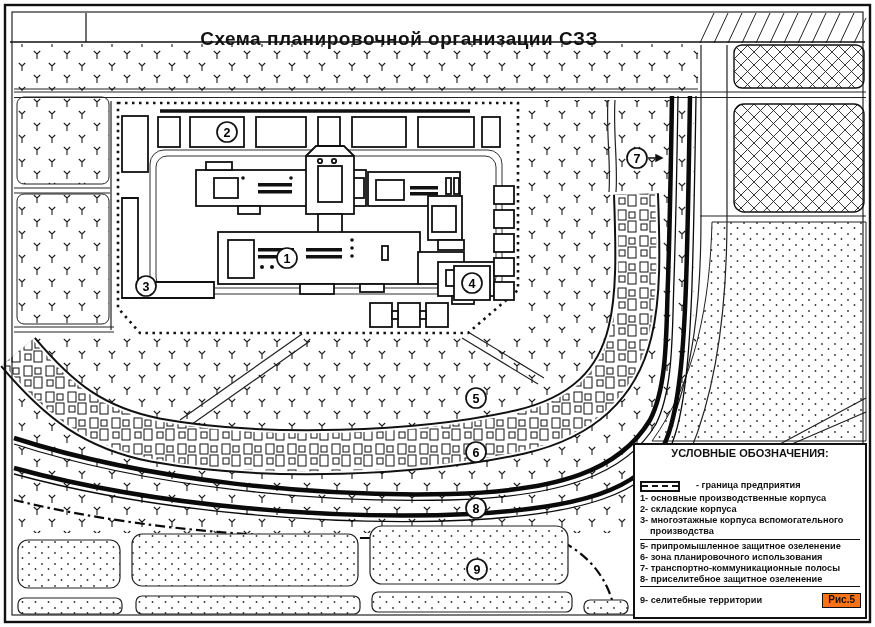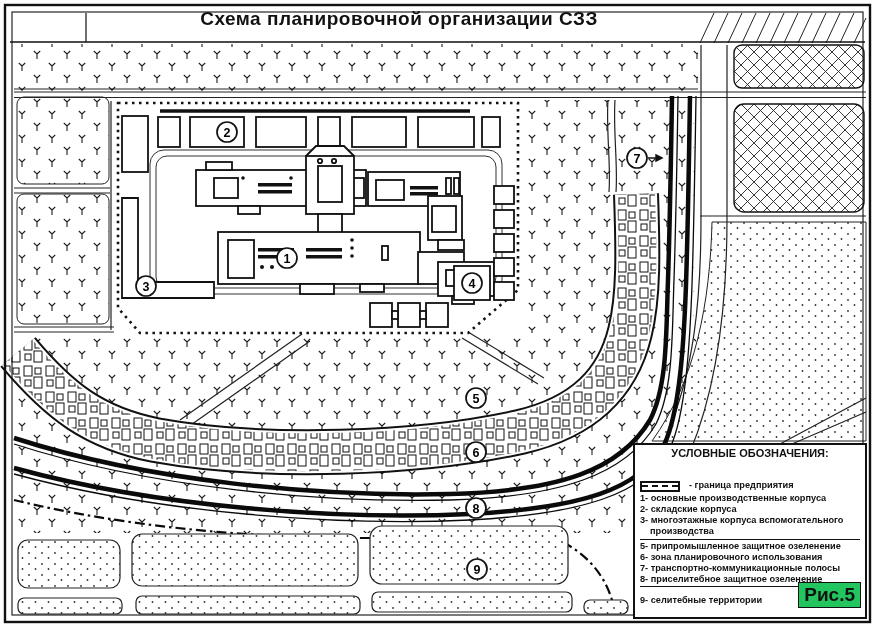--- a/index.html
+++ b/index.html
@@ -2,49 +2,49 @@
 <html><head>
 <meta charset="utf-8">
 <style>
   html,body{margin:0;padding:0;background:#e8e8e4;}
   .stage{
     position:relative;width:875px;height:627px;background:#fff;
     font-family:"Liberation Sans", sans-serif;color:#111;overflow:hidden;
   }
   .stage svg{position:absolute;left:0;top:0;}
   .title-box{
-    position:absolute;left:86px;top:4px;width:626px;height:30px;
+    position:absolute;left:86px;top:24px;width:626px;height:30px;
     display:flex;align-items:center;justify-content:center;
     box-sizing:border-box;
     font-size:19px;font-weight:bold;letter-spacing:.5px;white-space:nowrap;
   }
   .legend{
     position:absolute;left:633px;top:443px;width:234px;height:176px;
     background:#fff;border:2px solid #111;box-sizing:border-box;
     padding:2px 5px 2px 5px;font-size:9.2px;line-height:1.22;font-weight:bold;
   }
   .legend-title{font-size:11px;text-align:center;margin-bottom:19px;}
   .lrow{padding-left:10px;text-indent:-10px;}
-  .symrow{display:flex;align-items:center;gap:9px;padding:1px 0;}
+  .symrow{display:flex;align-items:center;gap:16px;padding:1px 0;}
   .sym-ent{
     width:40px;height:11px;border:2.5px solid #111;box-sizing:border-box;
     display:flex;align-items:center;flex:0 0 auto;
   }
   .sym-ent .dash{width:100%;height:0;border-top:2px dashed #111;}
   .sym-szz{width:44px;flex:0 0 auto;}
   .sym-szz .l1,.sym-szz .l2{
     height:2.2px;margin:2px 0;
     background:repeating-linear-gradient(90deg,#111 0 11px,transparent 11px 14px,#111 14px 17px,transparent 17px 20px);
   }
   .sym-szz .l2{margin-left:4px;}
   .grp{border-top:1.4px solid #111;margin-top:1px;padding-top:1px;}
   .row9{border-top:1.4px solid #111;margin-top:1px;padding-top:8px;position:relative;}
   .figbox{
     position:absolute;right:-1px;bottom:-1px;border:1.6px solid #111;
-    padding:0 5px;font-size:19px;font-weight:bold;background:#22c55e;
+    padding:0 5px;font-size:10px;font-weight:bold;background:#f97316;
   }
 </style>
 </head>
 <body>
 
 <div class="stage">
 
 <svg width="875" height="627" viewBox="0 0 875 627">
   <defs>
     <pattern id="pTrees" width="30" height="24" patternUnits="userSpaceOnUse">

